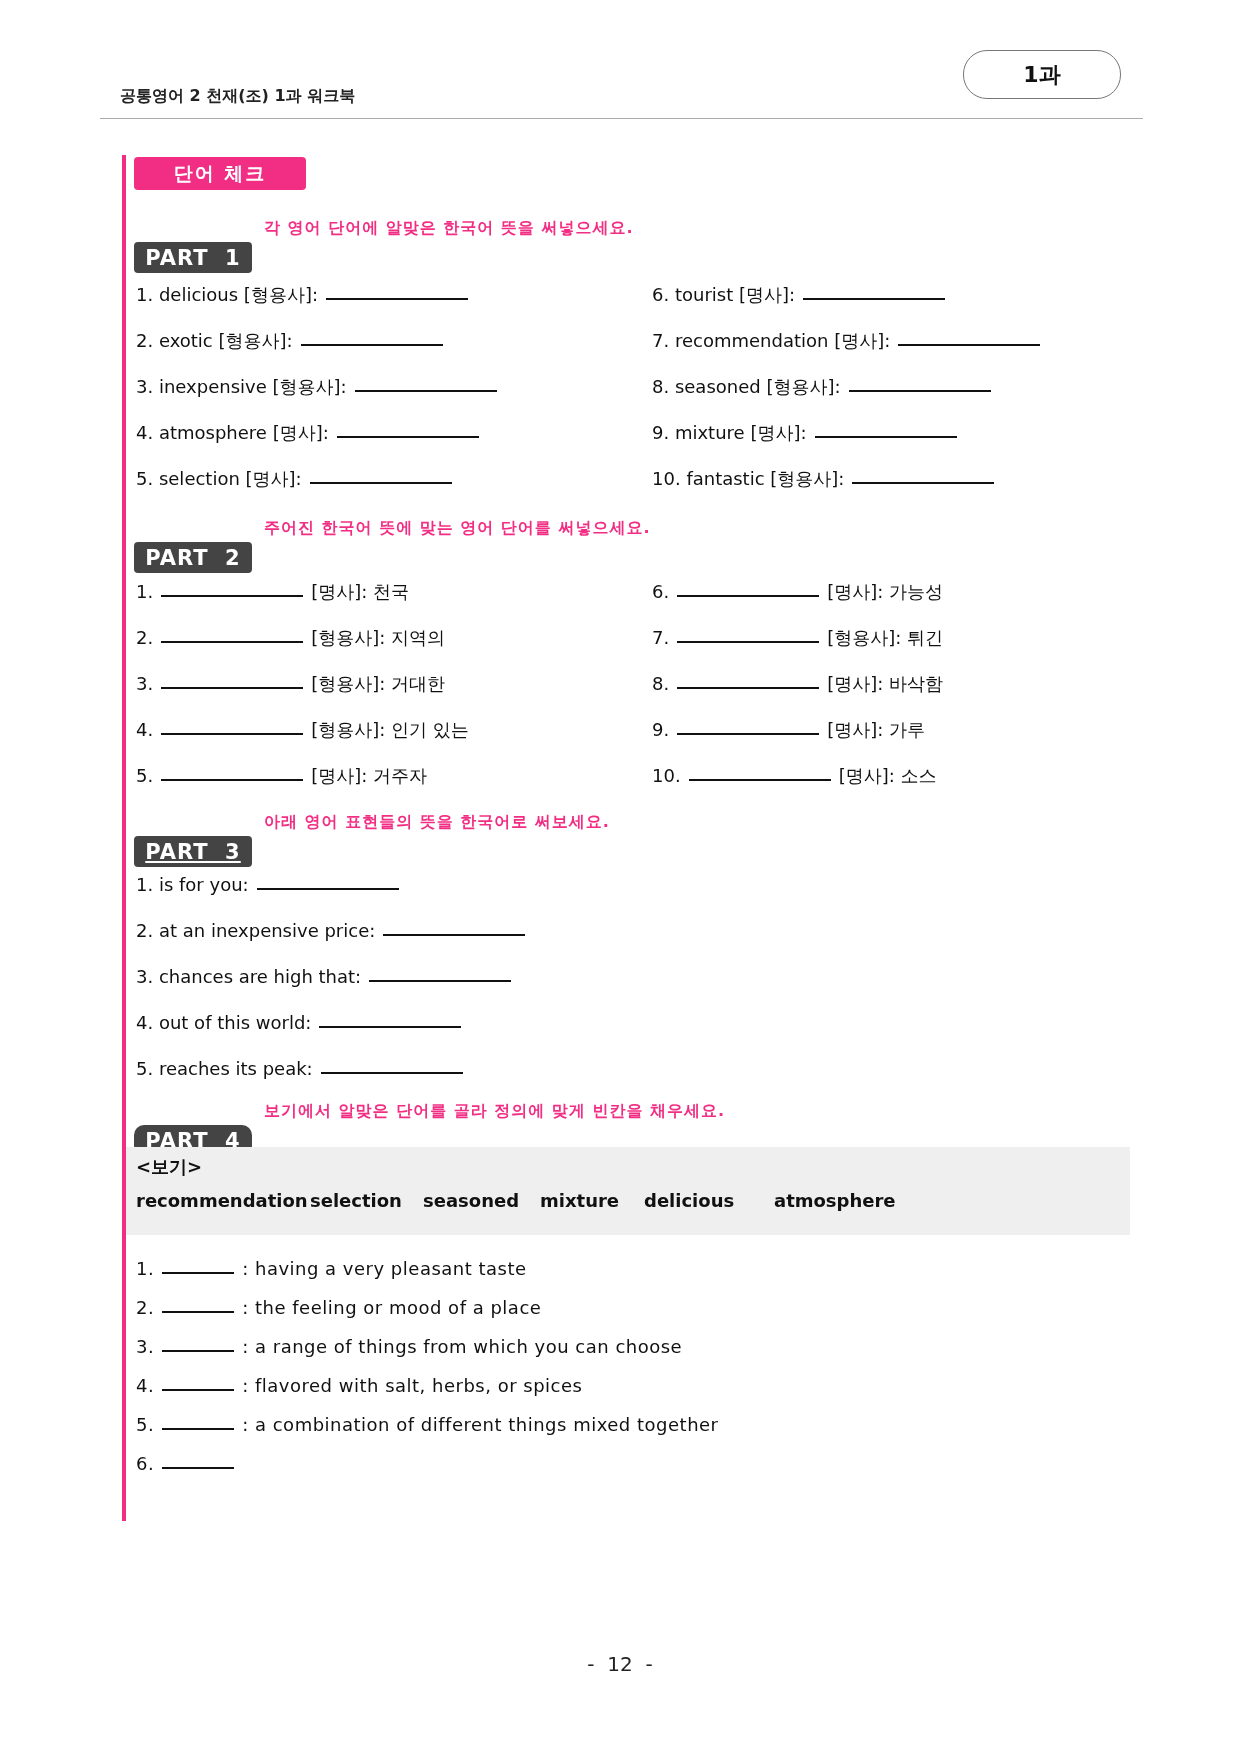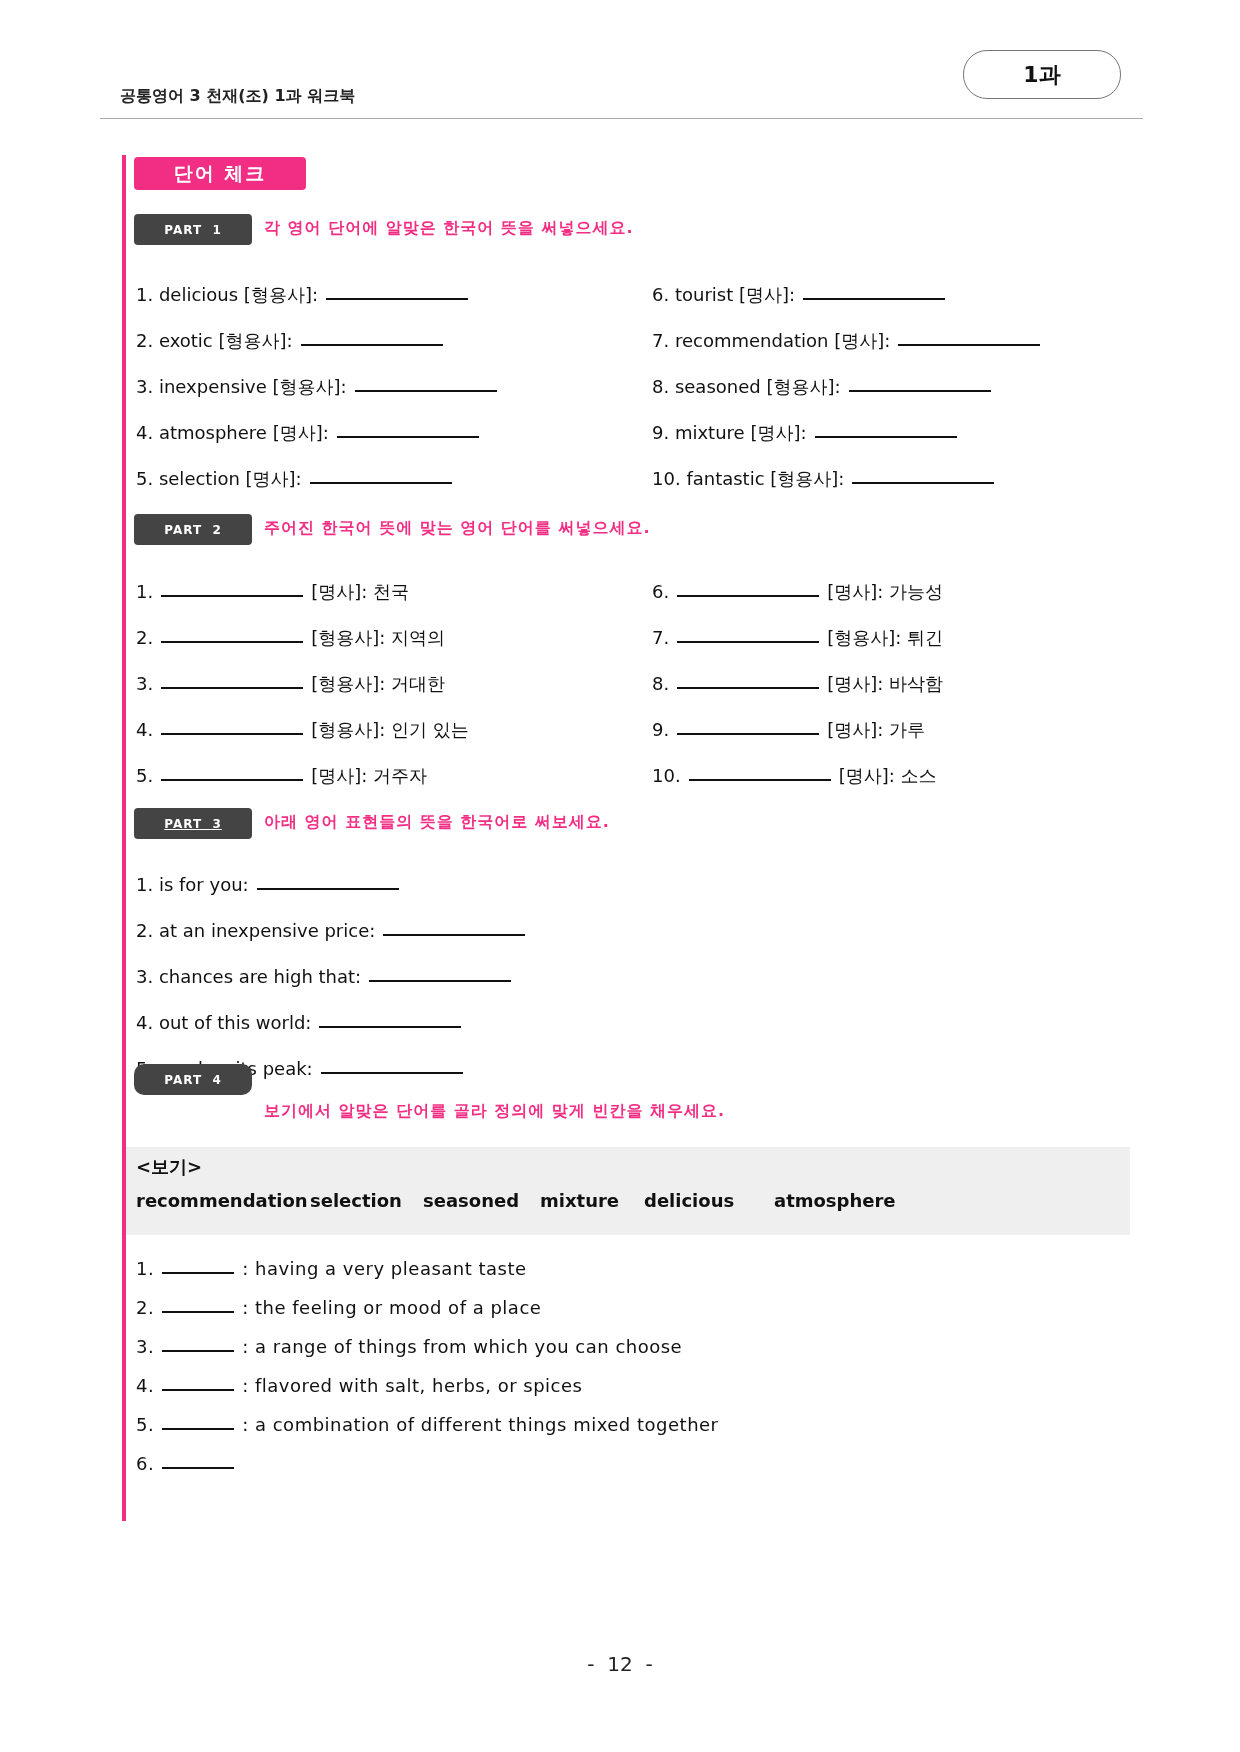--- a/index.html
+++ b/index.html
@@ -9,37 +9,37 @@
   .hdr-title { left:120px; top:86px; font-size:16px; font-weight:bold; color:#222; }
   .hdr-rule { left:100px; top:118px; width:1043px; height:1px; background:#aaa; }
   .lesson-pill { left:963px; top:50px; width:156px; height:47px; border:1px solid #777;
                  border-radius:24px; display:flex; align-items:center; justify-content:center;
                  font-size:22px; font-weight:bold; }
   .pink-bar { left:122px; top:155px; width:4px; height:1366px; background:#f22e84; }
   .tag { left:134px; top:157px; width:172px; height:33px; background:#f22e84; border-radius:4px;
          color:#fff; font-size:19px; font-weight:bold; display:flex; align-items:center; justify-content:center;
          letter-spacing:2px; }
   .part-badge { left:134px; width:118px; height:31px; background:#444; border-radius:4px; color:#fff;
-                font-size:12px; font-weight:bold; display:flex; align-items:center; justify-content:center; letter-spacing:1px; }
+                font-size:21px; font-weight:bold; display:flex; align-items:center; justify-content:center; letter-spacing:1px;margin-top:28px; }
   .part-inst { left:264px; font-size:16px; font-weight:bold; color:#f22e84; letter-spacing:1px; }
   .row { font-size:18px; white-space:nowrap; display:flex; align-items:baseline; }
   .blank { display:inline-block; width:142px; border-bottom:2px solid #111; height:1px; margin:0 8px; position:relative; top:-1px; }
   .blank.short { width:72px; }
   .sp { white-space:pre; }
   .box { left:126px; top:1147px; width:1004px; height:88px; background:#efefef; }
   .box-label { left:136px; top:1155px; font-size:18px; font-weight:bold; }
   .box-words { left:136px; top:1190px; font-size:18px; font-weight:bold; }
   .box-words span { position:absolute; white-space:nowrap; }
   .p4row { font-size:18px; white-space:nowrap; letter-spacing:0.5px; display:flex; align-items:baseline; }
   .pagenum { left:0; width:1240px; top:1652px; text-align:center; font-size:20px; color:#222; }
 </style>
 </head>
 <body>
 
-<div class="abs hdr-title">공통영어 3 천재(조) 1과 워크북</div>
+<div class="abs hdr-title">공통영어 2 천재(조) 1과 워크북</div>
 <div class="abs hdr-rule"></div>
 <div class="abs lesson-pill">1과</div>
 
 <div class="abs pink-bar"></div>
 <div class="abs tag">단어 체크</div>
 
 <div class="abs part-badge sp" style="top:214px;">PART  1</div>
 <div class="abs part-inst" style="top:218px;">각 영어 단어에 알맞은 한국어 뜻을 써넣으세요.</div>
 
 <div>
@@ -131,21 +131,21 @@
     <span>3.</span>&nbsp;<span>chances are high that:</span><span class="blank"></span>
   </div>
   <div class="abs row" style="left:136px;top:1012px;">
     <span>4.</span>&nbsp;<span>out of this world:</span><span class="blank"></span>
   </div>
   <div class="abs row" style="left:136px;top:1058px;">
     <span>5.</span>&nbsp;<span>reaches its peak:</span><span class="blank"></span>
   </div>
 </div>
 
-<div class="abs part-badge sp" style="top:1064px;border-radius:10px;">PART  4</div>
+<div class="abs part-badge sp" style="top:1097px;border-radius:10px;">PART  4</div>
 <div class="abs part-inst" style="top:1101px;">보기에서 알맞은 단어를 골라 정의에 맞게 빈칸을 채우세요.</div>
 
 <div class="abs box"></div>
 <div class="abs box-label">&lt;보기&gt;</div>
 <div class="abs box-words">
   <span style="left:0px;">recommendation</span>
   <span style="left:174px;">selection</span>
   <span style="left:287px;">seasoned</span>
   <span style="left:404px;">mixture</span>
   <span style="left:508px;">delicious</span>

